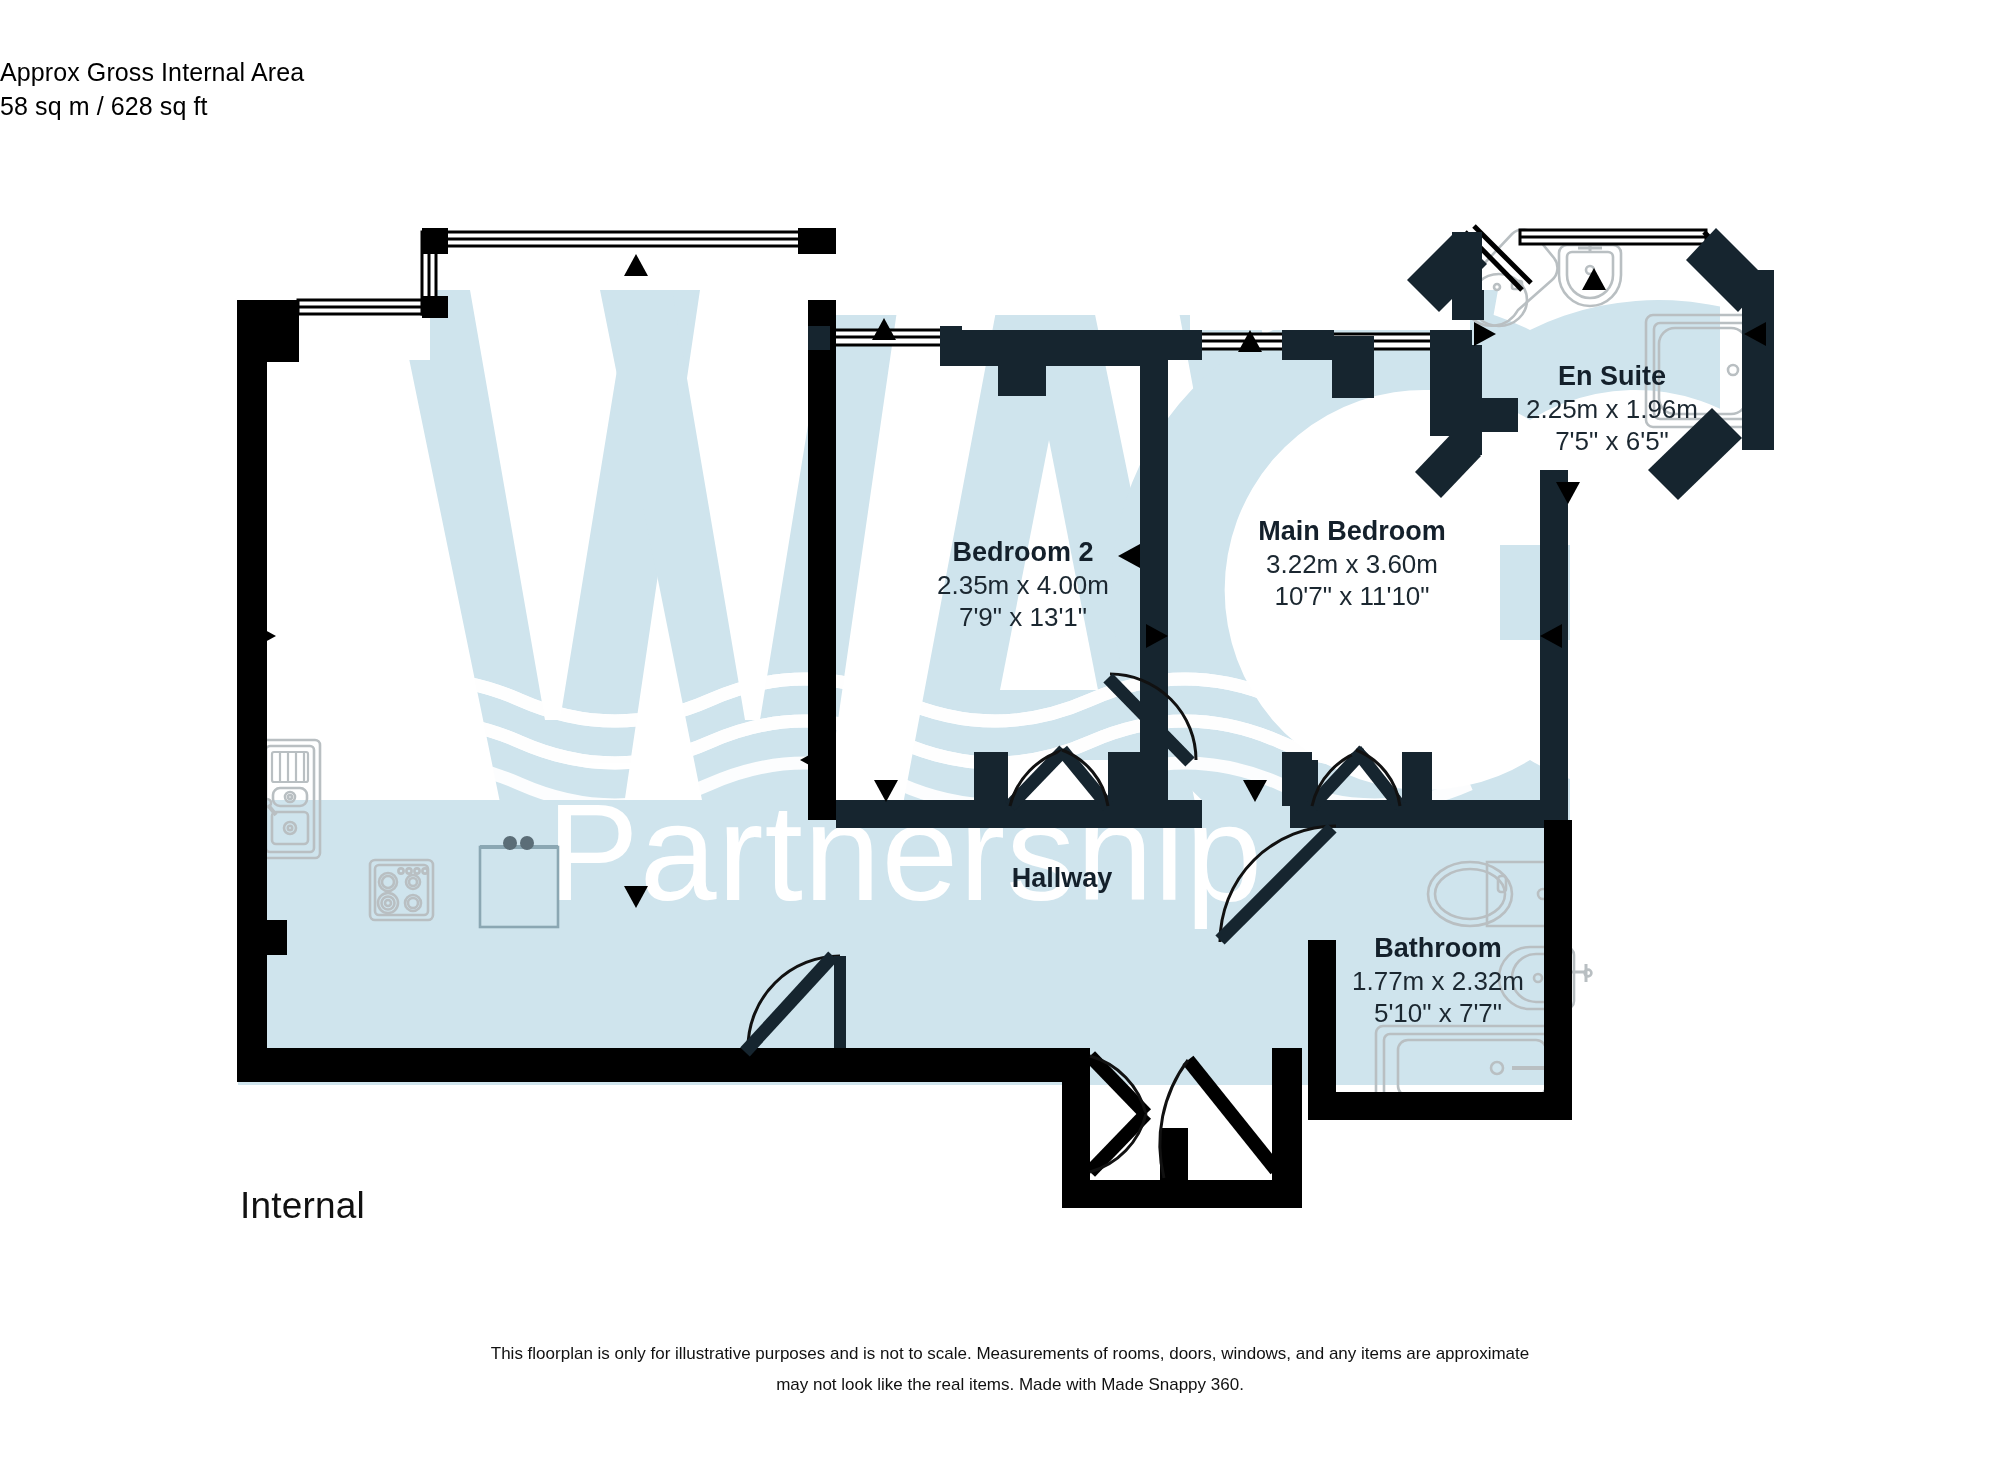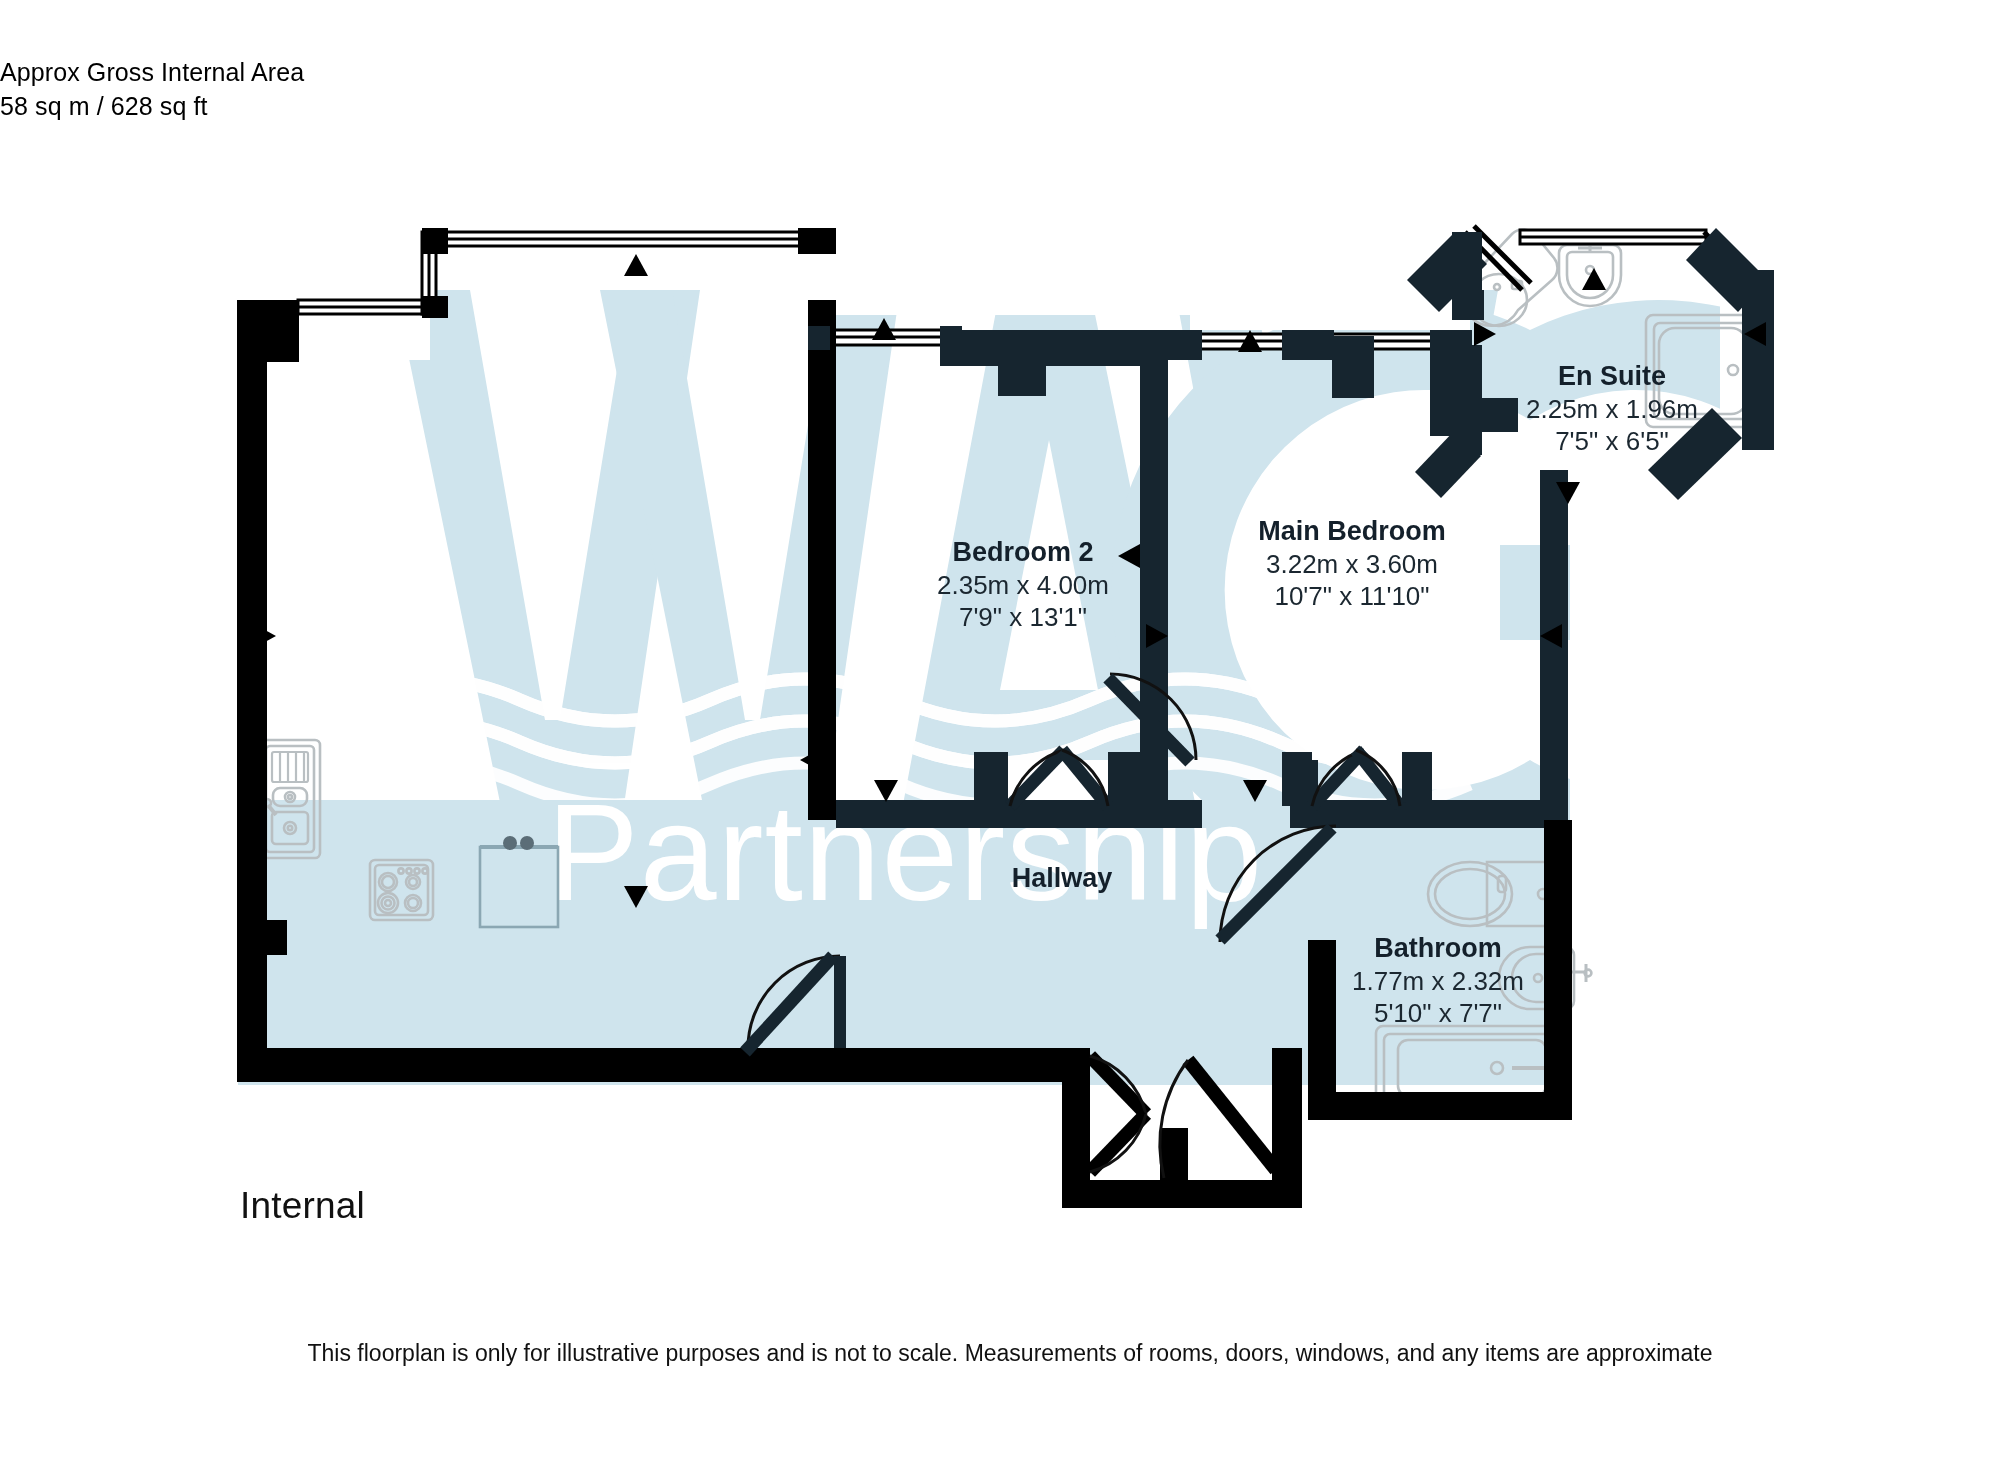--- a/index.html
+++ b/index.html
@@ -53,21 +53,21 @@
     left:240px;top:1185px;
     font-size:37px;
     color:#111;
     letter-spacing:.2px;
   }
   .disclaimer{
     position:absolute;
     left:200px;top:1338px;
     width:1620px;
     text-align:center;
-    font-size:23px;
+    font-size:17px;
     line-height:31px;
     color:#111;
   }
   .disclaimer span{display:block;}
 </style>
 </head>
 <body>
 
 <div id="stage">
 
@@ -417,15 +417,16 @@
   </div>
 
   <div class="roomlbl" style="left:1062px;top:862px;transform:translateX(-50%);">
     <div class="nm">Hallway</div>
   </div>
 
   <div class="floorplan-title">Internal</div>
 
   <div class="disclaimer">
     <span>This floorplan is only for illustrative purposes and is not to scale. Measurements of rooms, doors, windows, and any items are approximate</span>
+    <span>may not look like the real items. Made with Made Snappy 360.</span>
   </div>
 
 </div>
 
 </body></html>

